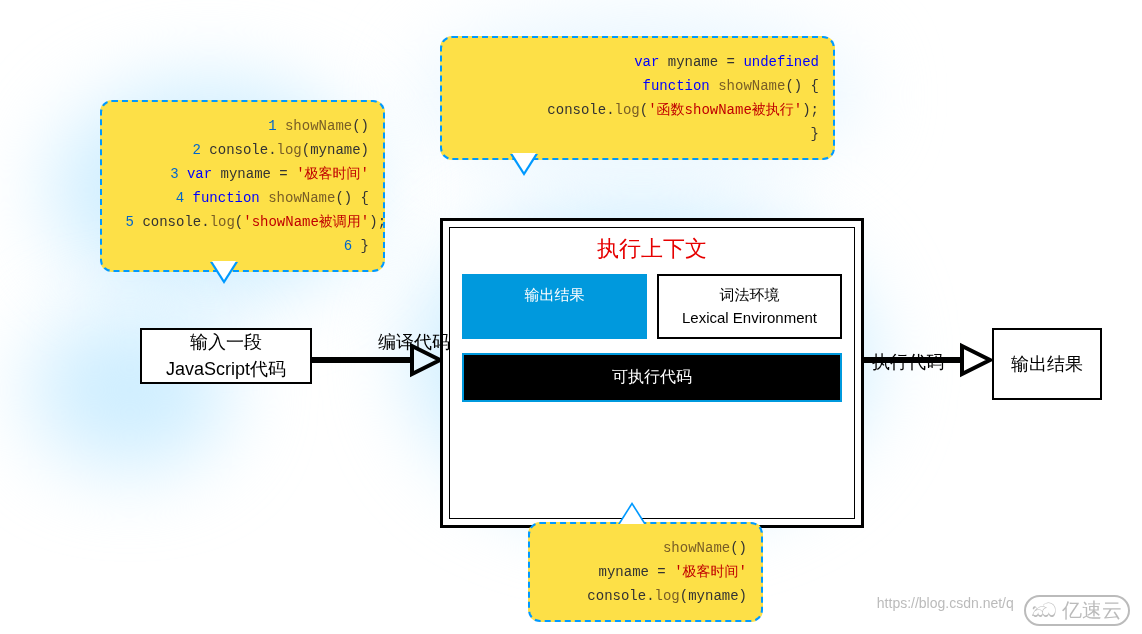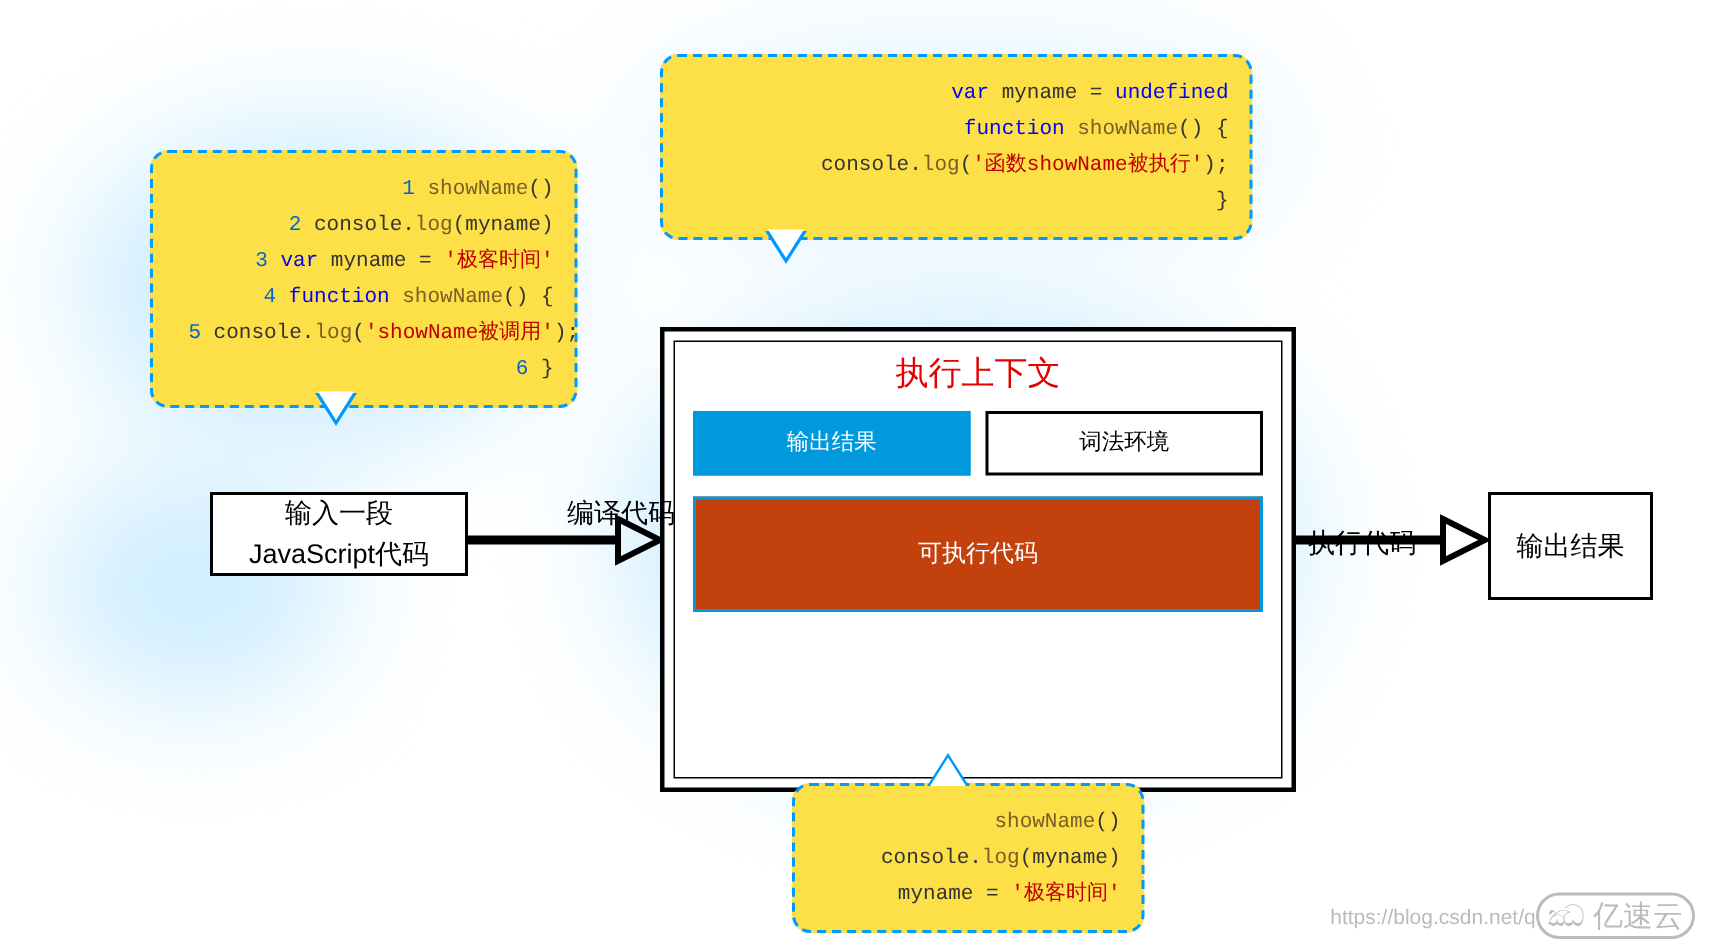--- a/index.html
+++ b/index.html
@@ -59,25 +59,25 @@
     flex: 1;
     border: 2px solid #000;
     padding: 8px 4px;
     text-align: center;
     font-size: 15px;
     line-height: 1.5;
   }
   .env-blue { background: #0099dd; color: #fff; border-color: #0099dd; }
   .exec-box {
     margin: 14px 12px 12px 12px;
-    background: #c2410c;
+    background: #000000;
     color: #fff;
     text-align: center;
     font-size: 16px;
-    padding: 26px 0;
+    padding: 12px 0;
     border: 2px solid #0099dd;
   }
   .tail {
     position: absolute;
     width: 0; height: 0;
     z-index: 2;
   }
   .tail-down-border {
     border-left: 14px solid transparent;
     border-right: 14px solid transparent;
@@ -89,21 +89,22 @@
     border-top: 19px solid #fff;
   }
   .watermark {
     position: absolute;
     right: 12px;
     bottom: 8px;
     color: #bbb;
     font-size: 14px;
     z-index: 5;
     display: flex;
-    align-items: center;
+    align-items: flex-start;
+    gap: 10px;
   }
   .watermark .logo {
     font-size: 20px;
     border: 2px solid #bbb;
     border-radius: 999px;
     padding: 0 6px;
   }
   svg.arrow { position: absolute; z-index: 1; }
 </style>
 </head>
@@ -147,30 +148,31 @@
 
 <div class="solid-box" style="left:440px; top:218px; width:424px; height:310px; display:block; padding:6px; border-width:3px;">
   <div style="border:1px solid #000; width:100%; height:100%;">
     <div class="ctx-title">执行上下文</div>
     <div class="env-row">
       <div class="env-box env-blue">
         <div>输出结果</div>
       </div>
       <div class="env-box">
         <div>词法环境</div>
+        <div>Lexical Environment</div>
       </div>
     </div>
     <div class="exec-box">可执行代码</div>
   </div>
 </div>
 
 <div class="dashed-box mono" id="execCode" style="left:528px; top:522px; width:235px;">
     <div class="code-line"><span class="fn">showName</span><span class="op">()</span></div>
+    <div class="code-line"><span class="id">myname = </span><span class="str">'极客时间'</span></div>
     <div class="code-line"><span class="id">console</span><span class="op">.</span><span class="fn">log</span><span class="op">(myname)</span></div>
-    <div class="code-line"><span class="id">myname = </span><span class="str">'极客时间'</span></div>
   </div>
 
 <div class="tail" style="left:618px; top:502px; border-left:14px solid transparent; border-right:14px solid transparent; border-bottom:22px solid #0099ff;"></div>
 <div class="tail" style="left:620px; top:505px; border-left:12px solid transparent; border-right:12px solid transparent; border-bottom:19px solid #fff;"></div>
 
 <svg class="arrow" style="left:864px; top:340px;" width="128" height="40">
   <line x1="0" y1="20" x2="98" y2="20" stroke="#000" stroke-width="6"></line>
   <polygon points="98,6 126,20 98,34" fill="none" stroke="#000" stroke-width="4"></polygon>
 </svg>
 <div class="arrow-label" style="left:872px; top:350px;">执行代码</div>

